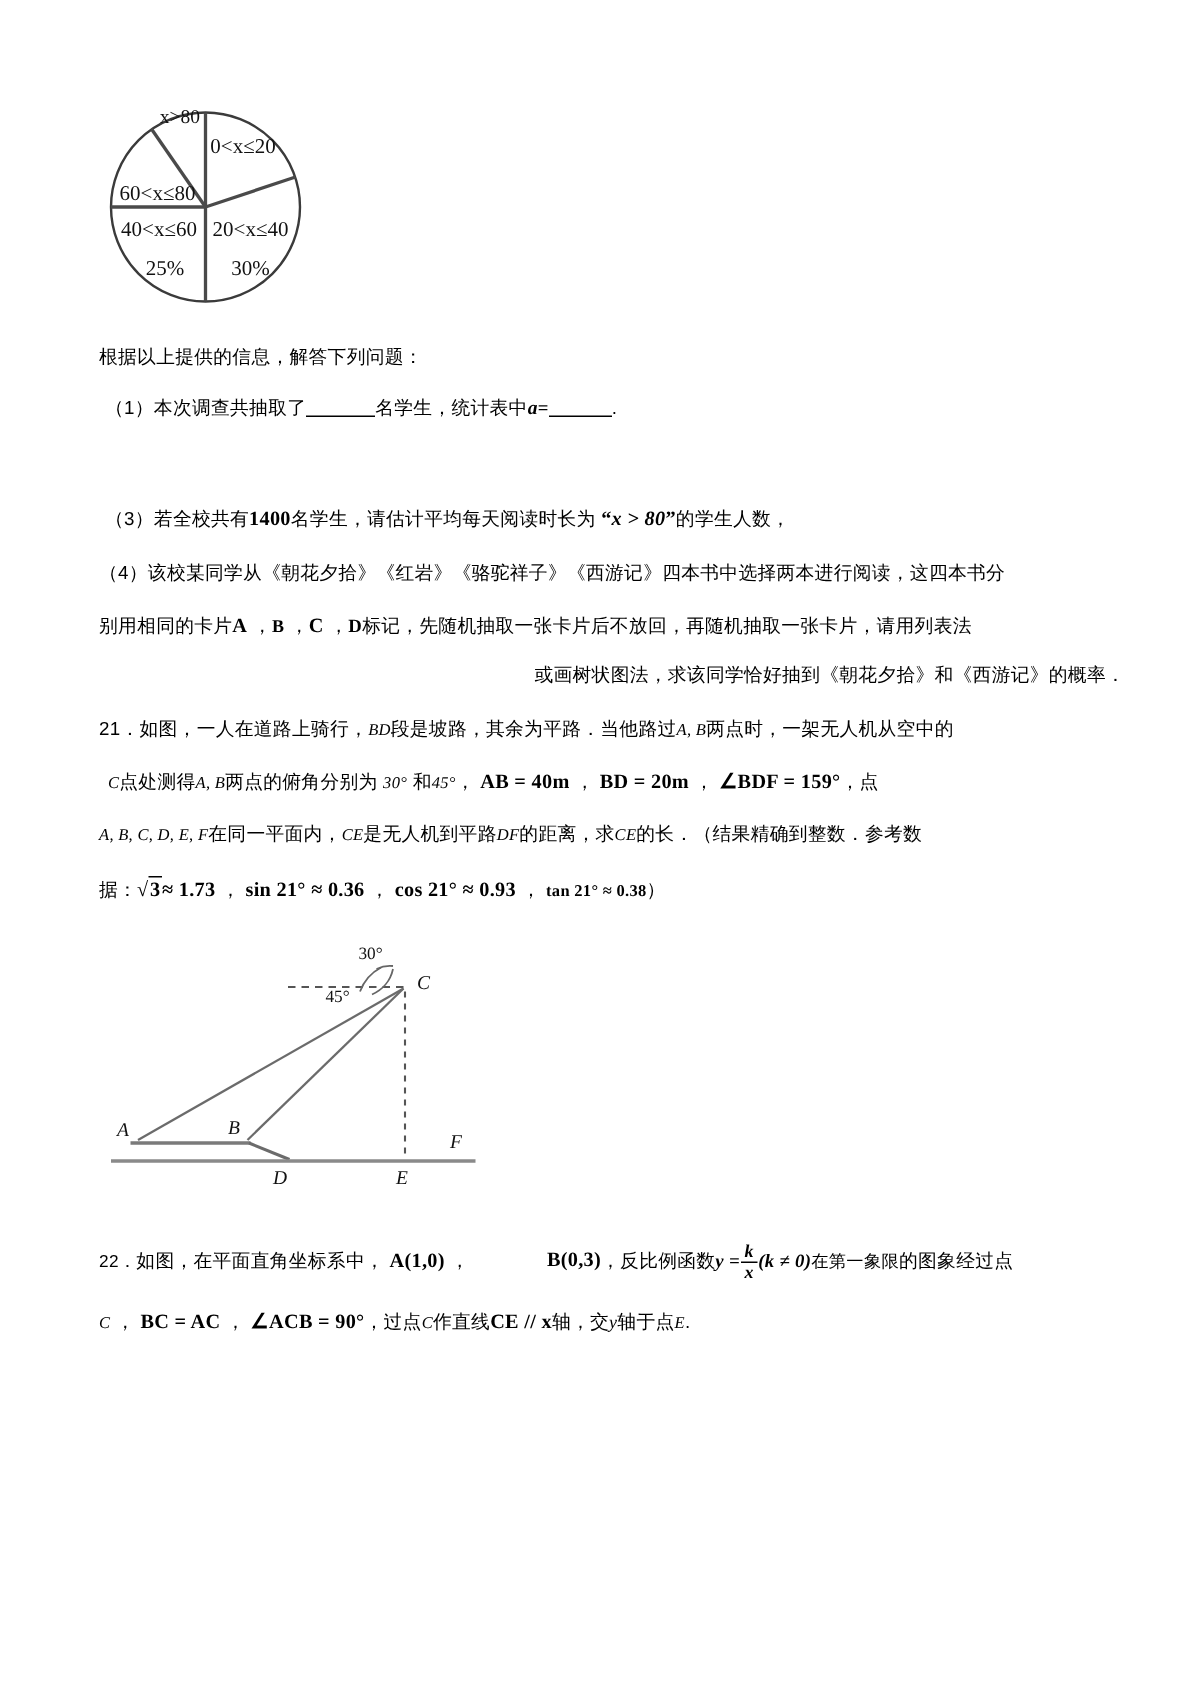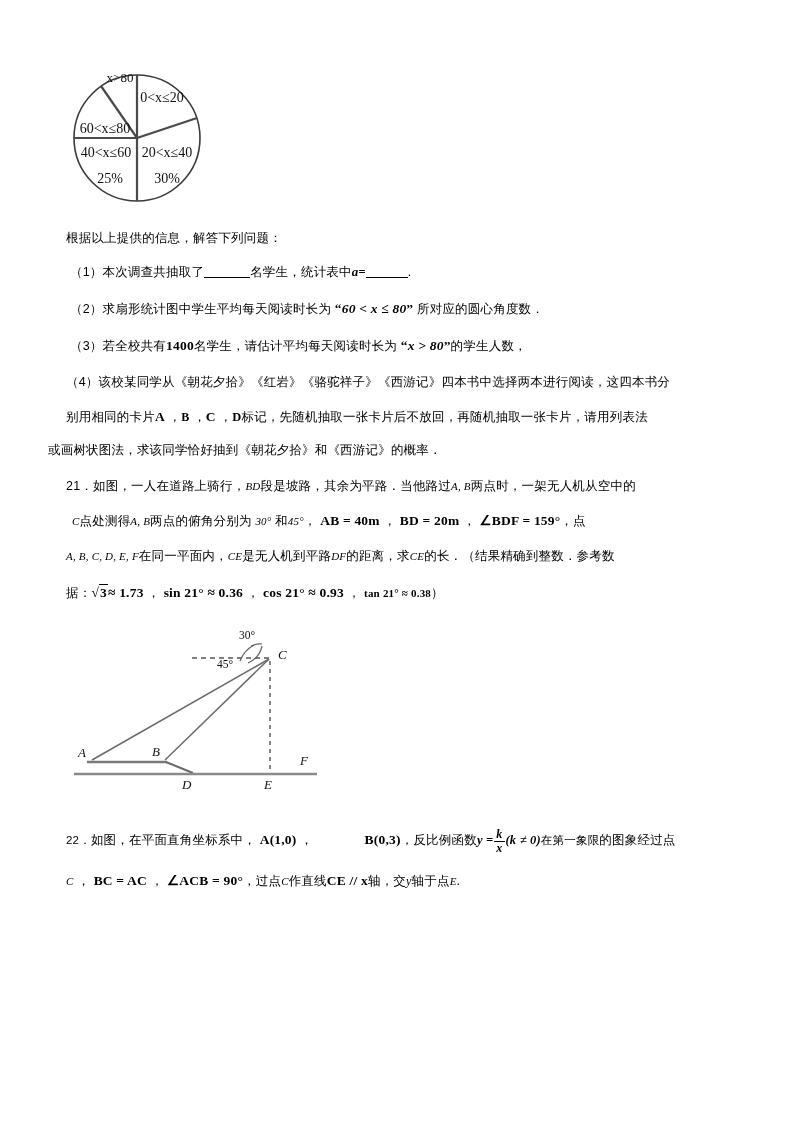--- a/index.html
+++ b/index.html
@@ -128,41 +128,36 @@
       <text x="54" y="42" font-family="Liberation Serif, serif" font-size="13" fill="#111" text-anchor="middle">x&gt;80</text>
     </svg>
   </div>
 
   <div class="para" style="left:66px; top:230px;">根据以上提供的信息，解答下列问题：</div>
 
   <div class="para" style="left:70px; top:263px;">
     <span>（1）本次调查共抽取了</span><span class="blank"></span><span>名学生，统计表中</span><span class="mathbi" style="font-size:13px;">a</span><span class="math">=</span><span class="blank short"></span><span>.</span>
   </div>
 
-  <div class="para" style="left:70px; top:300px;">
-    <span>（2）求扇形统计图中学生平均每天阅读时长为</span>
-    <span class="math" style="font-size:13.5px;">“</span><span class="mathbi" style="font-size:13.5px;">60 &lt; x ≤ 80</span><span class="math" style="font-size:13.5px;">”</span>
-    <span>所对应的圆心角度数．</span>
-  </div>
 
   <div class="para" style="left:70px; top:337px;">
     <span>（3）若全校共有</span><span class="math" style="font-size:13.5px;">1400</span><span>名学生，请估计平均每天阅读时长为</span>
     <span class="math" style="font-size:13.5px;">“</span><span class="mathbi" style="font-size:13.5px;">x &gt; 80</span><span class="math" style="font-size:13.5px;">”</span><span>的学生人数，</span>
   </div>
 
   <div class="para wide" style="left:66px; top:374px;">（4）该校某同学从《朝花夕拾》《红岩》《骆驼祥子》《西游记》四本书中选择两本进行阅读，这四本书分</div>
 
   <div class="para wide" style="left:66px; top:408px;">
     <span>别用相同的卡片</span><span class="math" style="font-size:13.5px;">A</span>
     <span>，</span><span class="math" style="font-size:12px;">B</span>
     <span>，</span><span class="math" style="font-size:13.5px;">C</span>
     <span>，</span><span class="math" style="font-size:12.5px;">D</span><span>标记，先随机抽取一张卡片后不放回，再随机抽取一张卡片，请用列表法</span>
   </div>
 
-  <div class="para wide" style="left:48px; top:442px;">或画树状图法，求该同学恰好抽到《朝花夕拾》和《西游记》的概率．</div>
+  <div class="para wide" style="left:70px; top:442px;text-align:right;">或画树状图法，求该同学恰好抽到《朝花夕拾》和《西游记》的概率．</div>
 
   <div class="para wide" style="left:66px; top:478px;">
     <span>21．</span><span>如图，一人在道路上骑行，</span><span class="mathi" style="font-size:11px;">BD</span><span>段是坡路，其余为平路．当他路过</span><span class="mathi" style="font-size:11px;">A, B</span><span>两点时，一架无人机从空中的</span>
   </div>
 
   <div class="para wide" style="left:72px; top:512px;">
     <span class="mathi" style="font-size:11px;">C</span><span>点处测得</span><span class="mathi" style="font-size:11px;">A, B</span><span>两点的俯角分别为</span>
     <span class="mathi" style="font-size:11px;">30°</span>
     <span>和</span><span class="mathi" style="font-size:11px;">45°</span><span>，</span>
     <span class="math" style="font-size:13.5px;">AB = 40m</span>

